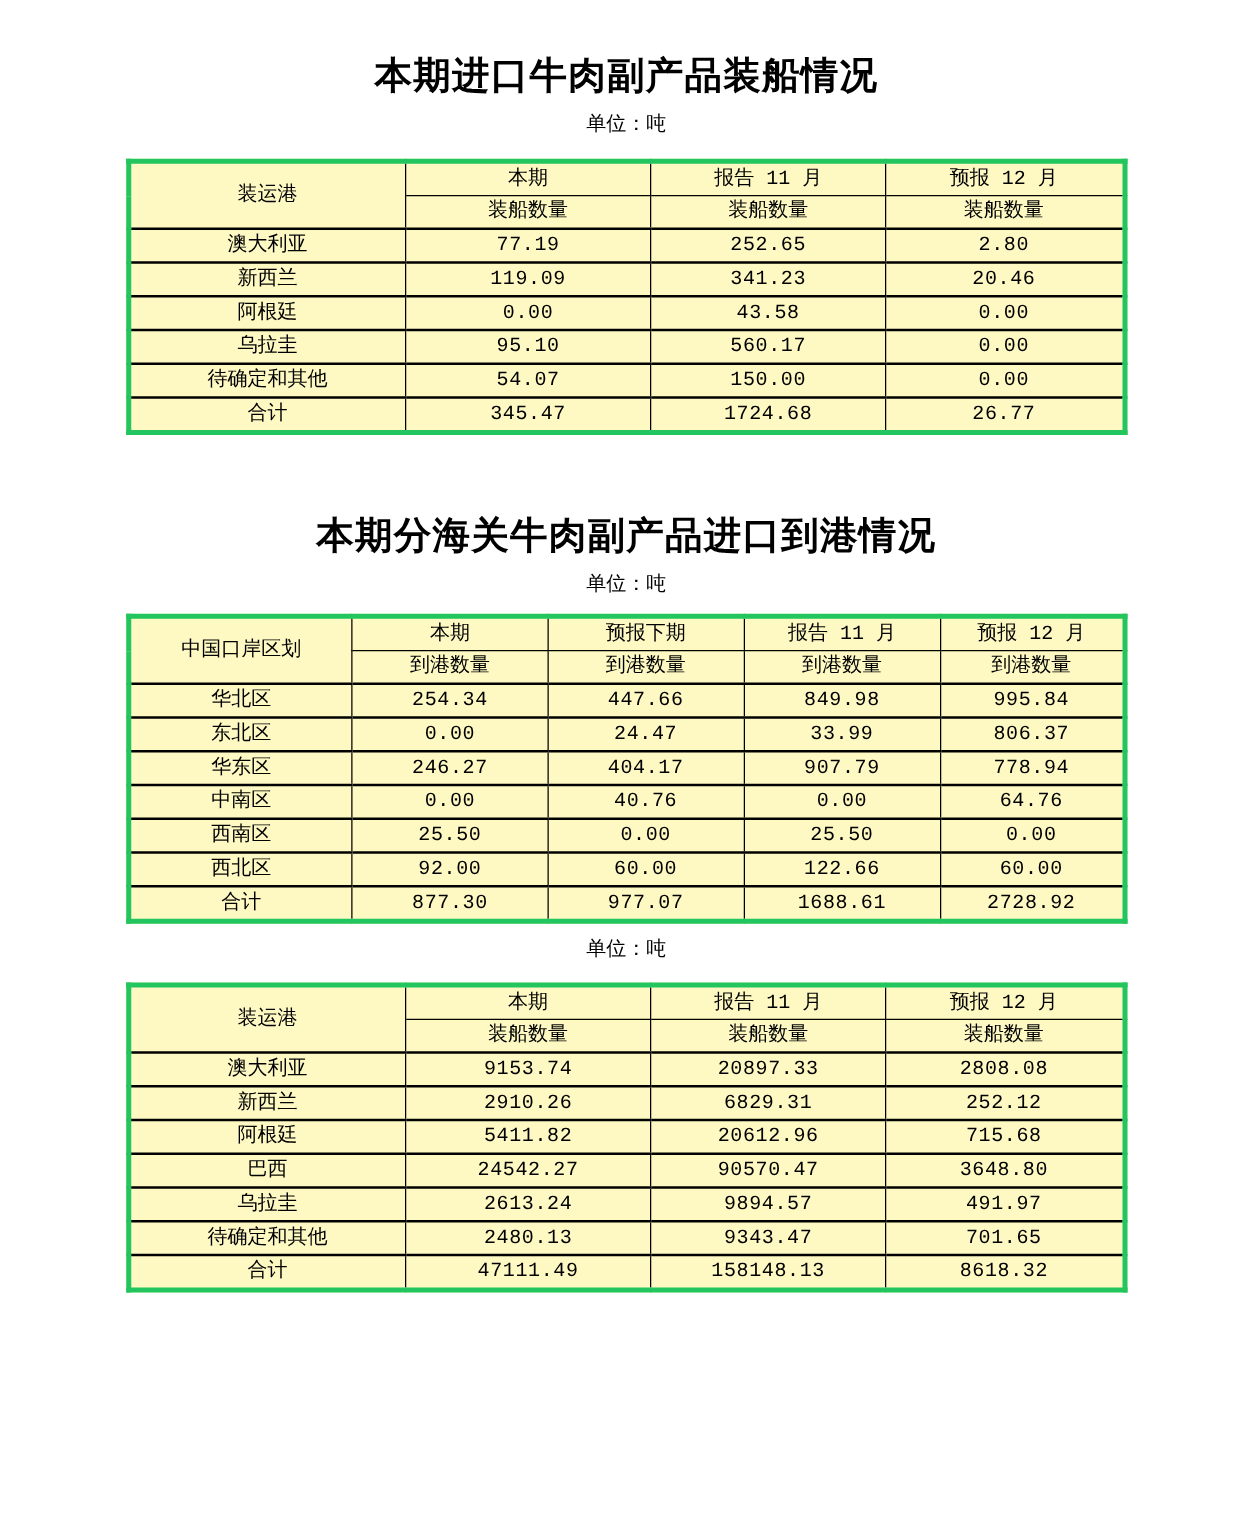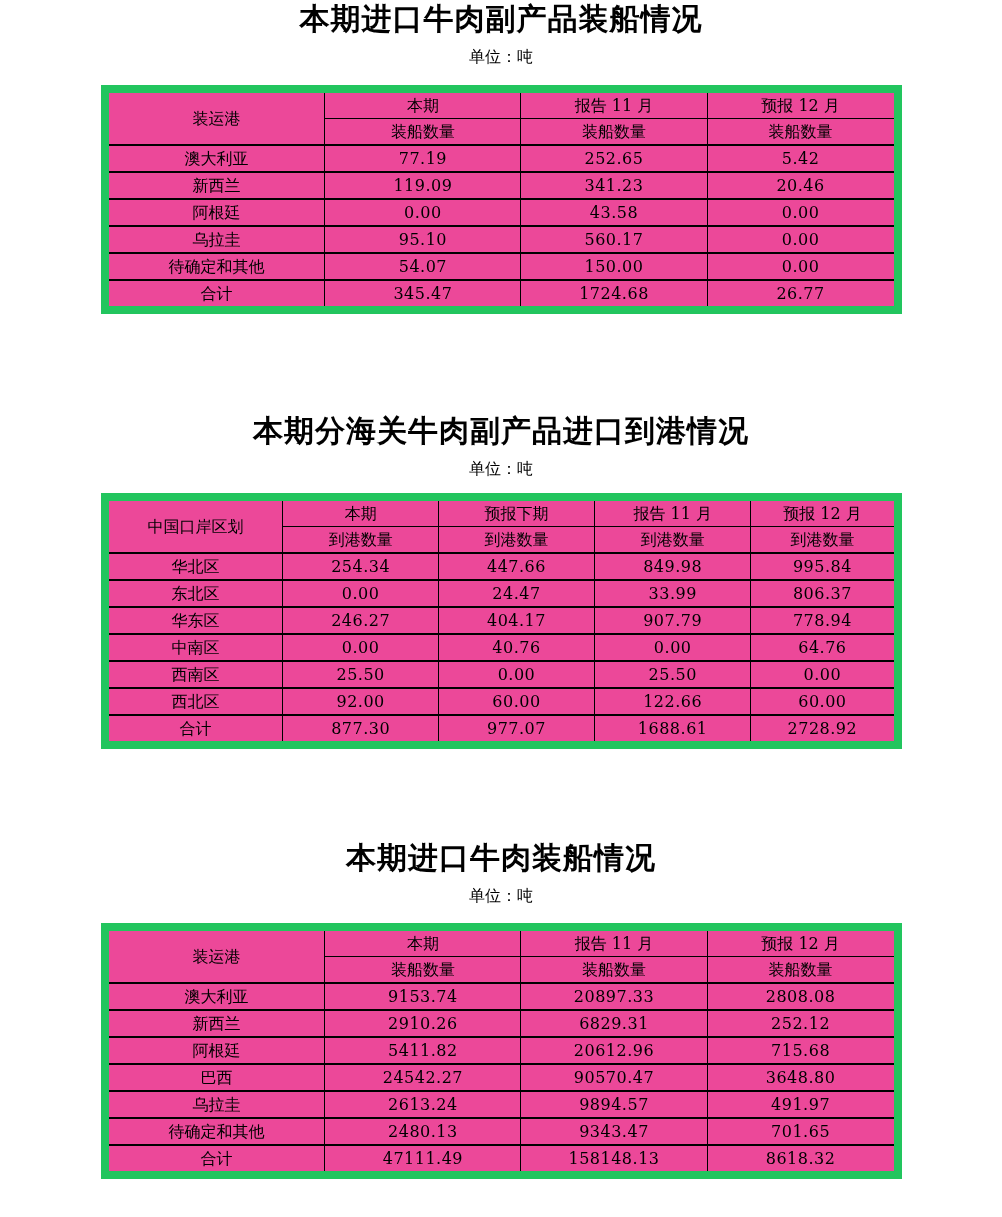--- a/index.html
+++ b/index.html
@@ -15,36 +15,37 @@
     overflow: hidden;
   }
   .title {
     text-align: center;
     font-weight: bold;
     font-size: 30px;
     line-height: 37px;
     margin: 0;
     letter-spacing: 1px;
   }
-  .s1 .title { }
-  .s2 .title { margin-top: 98px; }
+  .s1 .title { margin-top: 42px; }
+  .s2 .title { margin-top: 62px; }
   .s3 .title { margin-top: 90px; }
   .unit {
     text-align: center;
     font-size: 16px;
     line-height: 17px;
     margin-top: 11px;
   }
   table.data-table {
     width: 801px;
     margin: 20px auto 0;
     border-collapse: collapse;
     table-layout: fixed;
-    background: #ec4899;
-    border: 8px solid #22c55e;
+    background: #fef9c3;
+    border: 4px solid #22c55e;
+    font-family: Liberation Mono, monospace;
   }
   .s2 table.data-table { margin-top: 16px; }
   .s3 table.data-table { margin-top: 19px; }
   table.data-table td {
     border-left: 1px solid #000000;
     border-right: 1px solid #000000;
     border-top: 2px solid #000000;
     border-bottom: 2px solid #000000;
     height: 25px;
     padding: 0 4px;
@@ -93,21 +94,21 @@
           <td>装船数量</td>
           <td>装船数量</td>
           <td>装船数量</td>
         </tr>
       </thead>
       <tbody>
         <tr>
           <td class="rowlabel">澳大利亚</td>
           <td class="num">77.19</td>
           <td class="num">252.65</td>
-          <td class="num">5.42</td>
+          <td class="num">2.80</td>
         </tr>
         <tr>
           <td class="rowlabel">新西兰</td>
           <td class="num">119.09</td>
           <td class="num">341.23</td>
           <td class="num">20.46</td>
         </tr>
         <tr>
           <td class="rowlabel">阿根廷</td>
           <td class="num">0.00</td>
@@ -210,21 +211,20 @@
           <td class="num">877.30</td>
           <td class="num">977.07</td>
           <td class="num">1688.61</td>
           <td class="num">2728.92</td>
         </tr>
       </tbody>
     </table>
 </section>
 
 <section class="s3">
-  <h1 class="title">本期进口牛肉装船情况</h1>
   <div class="unit">单位：吨</div>
   <table class="data-table" data-table="2">
       <colgroup>
         <col style="width: 27.8%;">
         <col style="width: 24.7%;">
         <col style="width: 23.5%;">
         <col style="width: 24%;">
       </colgroup>
       <thead>
         <tr>

